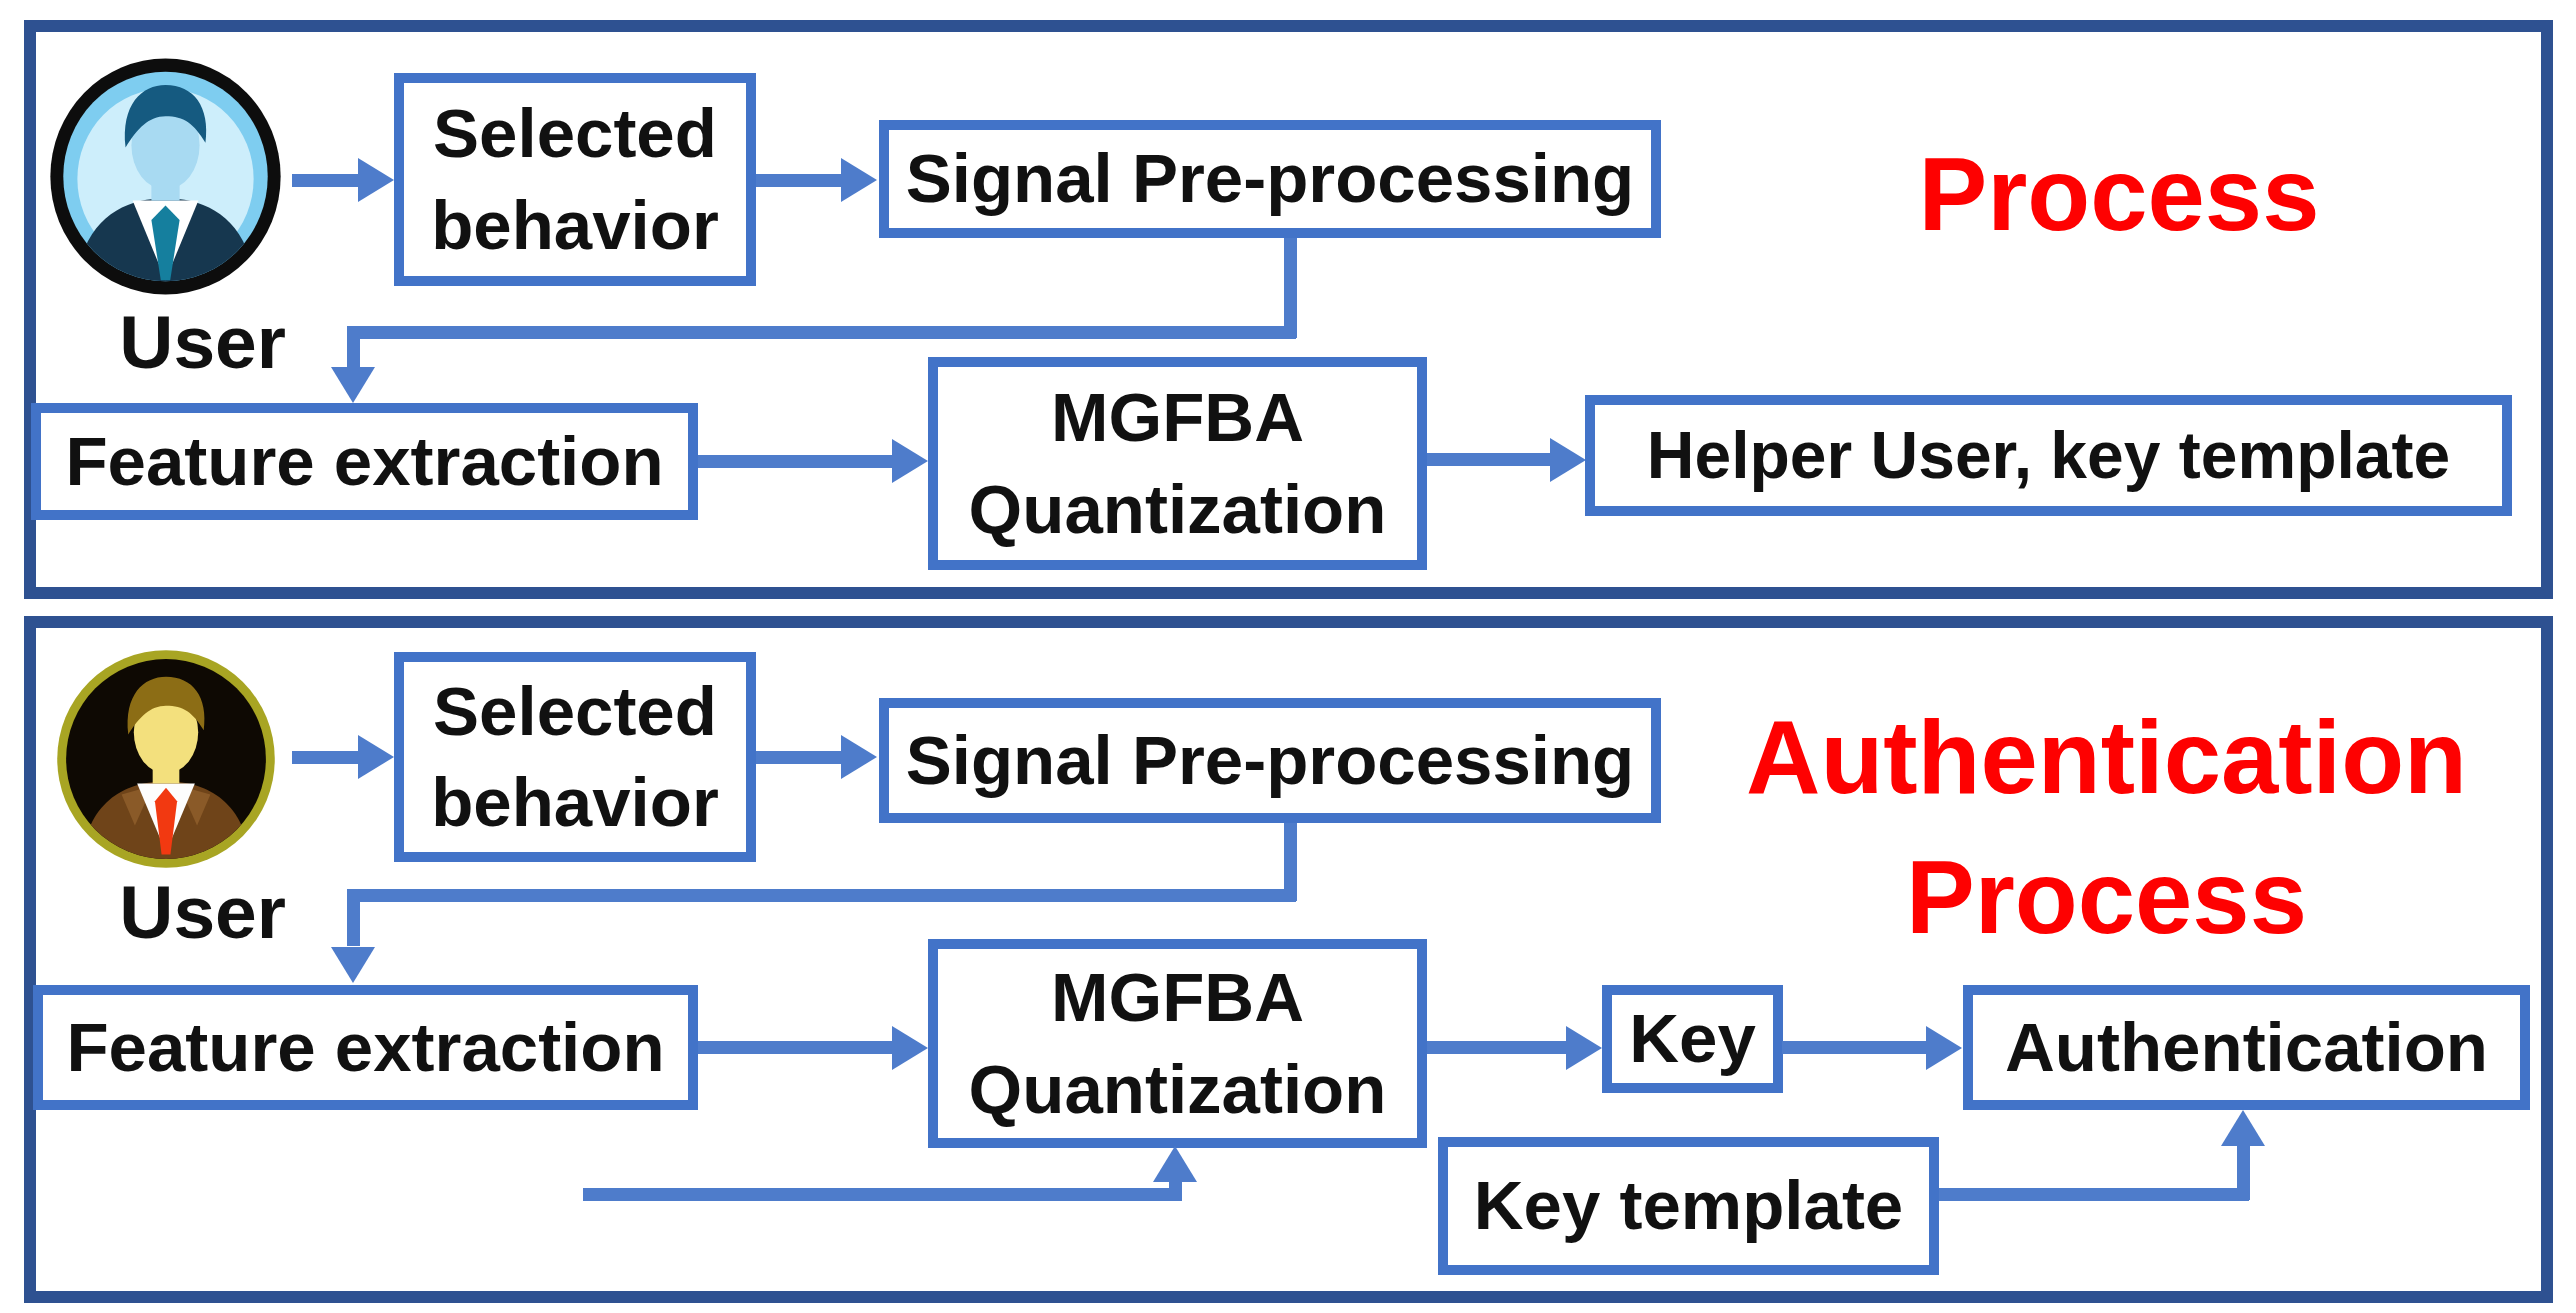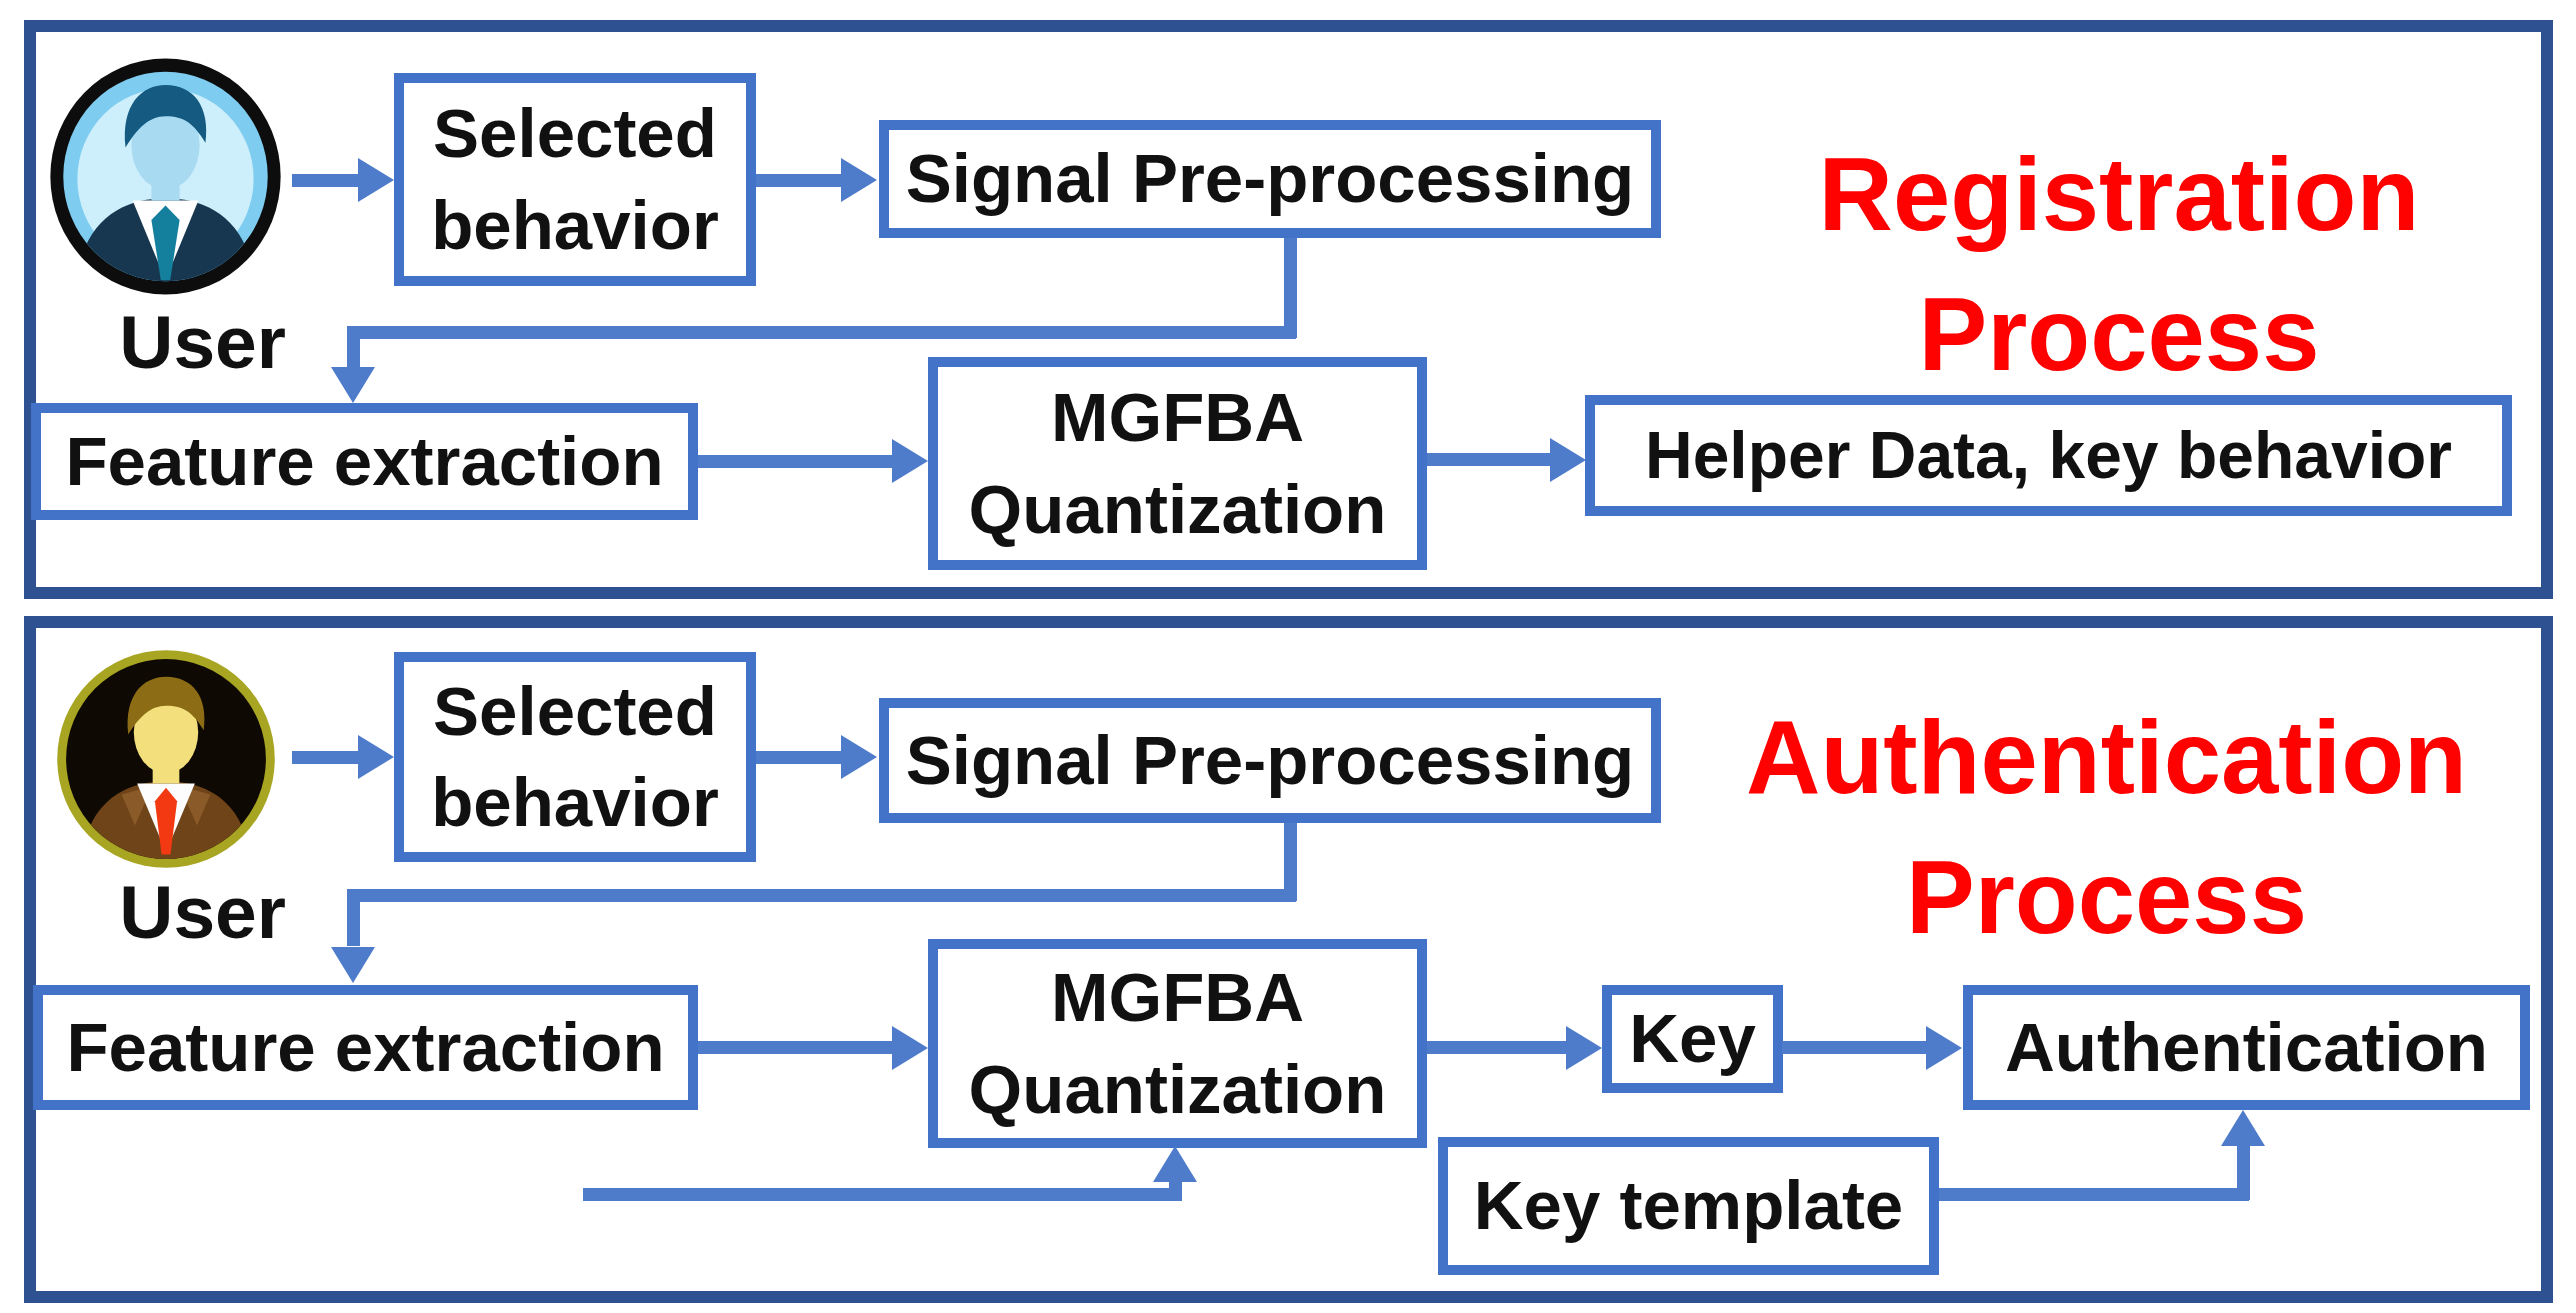--- a/index.html
+++ b/index.html
@@ -86,40 +86,39 @@
   <div class="head-right" style="left:358px;top:158px;"></div>
 
   <div class="node" style="left:394px;top:73px;width:362px;height:213px;padding:0 15.6px;">Selected behavior</div>
 
   <div class="hline" style="left:756px;top:174px;width:86px;height:12.5px;"></div>
   <div class="head-right" style="left:841px;top:158px;"></div>
 
   <div class="node" style="left:879px;top:120px;width:782px;height:118px;">Signal Pre-processing</div>
 
   <div class="proc-title" style="left:1775px;top:125px;width:688px;">
-    <div>Registration</div>
     <div>Process</div>
   </div>
 
   <div class="vline" style="left:1284px;top:238px;width:12.5px;height:100px;"></div>
   <div class="hline" style="left:347px;top:326px;width:949px;height:12.5px;"></div>
   <div class="vline" style="left:347px;top:339px;width:12.5px;height:29px;"></div>
   <div class="head-down" style="left:331px;top:367px;"></div>
 
   <div class="node" style="left:31px;top:403px;width:667px;height:117px;">Feature extraction</div>
 
   <div class="hline" style="left:698px;top:455px;width:195px;height:12.5px;"></div>
   <div class="head-right" style="left:892px;top:439px;"></div>
 
   <div class="node" style="left:928px;top:357px;width:499px;height:213px;padding:0 6.3px;">MGFBA Quantization</div>
 
   <div class="hline" style="left:1427px;top:453px;width:125px;height:12.5px;"></div>
   <div class="head-right" style="left:1550px;top:438px;"></div>
 
-  <div class="node small-text" style="left:1585px;top:395px;width:927px;height:121px;">Helper Data, key behavior</div>
+  <div class="node small-text" style="left:1585px;top:395px;width:927px;height:121px;">Helper User, key template</div>
 
   <div class="panel" style="left:23.5px;top:616px;width:2529px;height:687px;"></div>
 
   <div class="avatar" style="left:55px;top:648px;width:222px;height:222px;">
     <svg viewBox="0 0 100 100" preserveAspectRatio="none">
       <circle cx="50" cy="50" r="49" style="fill:var(--c-avatar_gold-ring,#A8A523)"></circle>
       <circle cx="50" cy="50" r="45" style="fill:var(--c-avatar_gold-bg,#0E0903)"></circle>
       <clipPath id="clipGold">
           <circle cx="50" cy="50" r="45"></circle>
         </clipPath>

